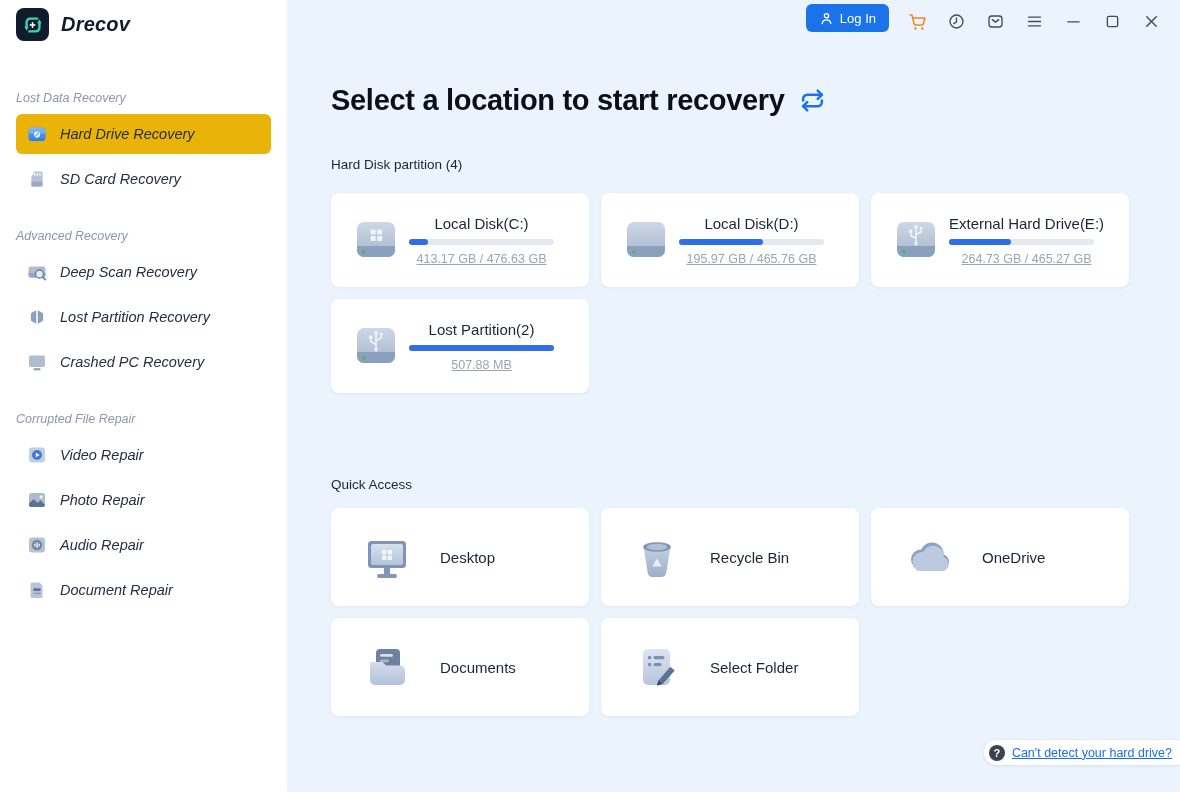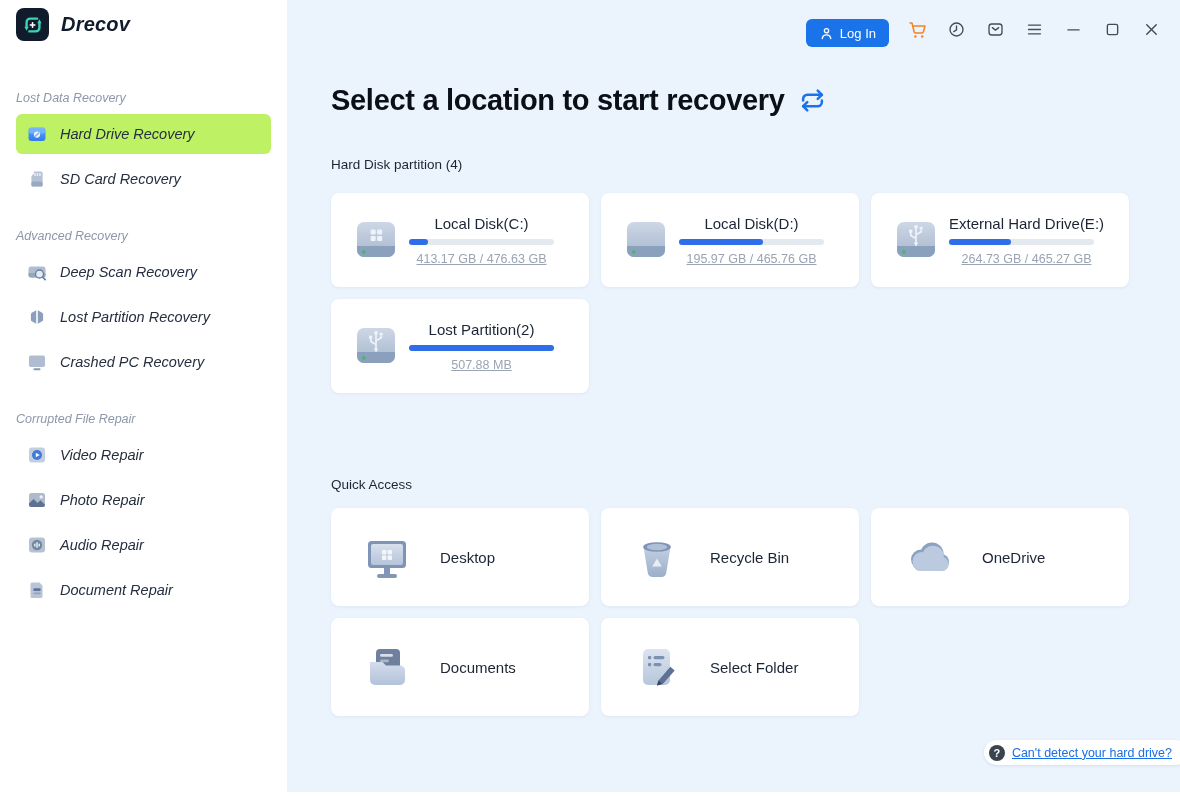--- a/index.html
+++ b/index.html
@@ -7,26 +7,26 @@
   body { position:relative; background:#fff; font-family:"Liberation Sans", sans-serif; overflow:hidden; }
 
   
   .sidebar { position:absolute; left:0; top:0; width:287px; height:792px; background:#ffffff; z-index:2;font-style:italic; }
   .logo-row { display:flex; align-items:center; gap:12px; padding:8px 0 0 16px; }
   .logo-mark { width:33px; height:33px; border-radius:8px; background:#101b2c; display:flex; align-items:center; justify-content:center; }
   .logo-name { font-size:20px; font-weight:bold; color:#101b2c; letter-spacing:.2px; }
   .side-label { margin:30px 0 9px 16px; font-size:12.5px; color:#8d97a9; }
   .side-label.first { margin-top:50px; }
   .side-item { display:flex; align-items:center; gap:13px; height:40px; margin:0 16px 5px 16px; padding:0 11px; border-radius:6px; font-size:14.5px; color:#252f40; cursor:pointer; }
-  .side-item.active { background:#bef264; }
+  .side-item.active { background:#eab308; }
   .side-ic { width:20px; height:20px; flex:0 0 20px; display:flex; }
 
   
   .main { position:absolute; left:287px; top:0; width:893px; height:792px; background:#ebf3fc; }
-  .topbar { position:absolute; top:19px; right:18px; display:flex; align-items:flex-start; gap:18px; }
+  .topbar { position:absolute; top:4px; right:18px; display:flex; align-items:flex-end; gap:18px; }
   .login-btn { display:flex; align-items:center; gap:6px; height:28px; padding:0 13px; background:#1a73e8; border:none; border-radius:6px; color:#fff; font-size:13px; font-family:inherit; cursor:pointer; }
   .tb-ic { width:21px; height:21px; display:flex; align-items:center; justify-content:center; cursor:pointer; }
 
   .title-row { position:absolute; left:44px; top:84px; display:flex; align-items:center; gap:15px; }
   .title { font-size:29px; font-weight:bold; color:#0a0f18; letter-spacing:-0.3px; }
   .refresh { width:25px; height:25px; cursor:pointer; display:flex; }
 
   .sec-label { position:absolute; left:44px; font-size:13.5px; color:#1c2534; }
   .grid { position:absolute; left:44px; width:799px; display:flex; flex-wrap:wrap; gap:12px;text-align:center; }
   .card { width:258px; background:#fff; border-radius:8px; box-shadow:0 1px 3px rgba(110,140,180,.10); display:flex; align-items:center; cursor:pointer; }

